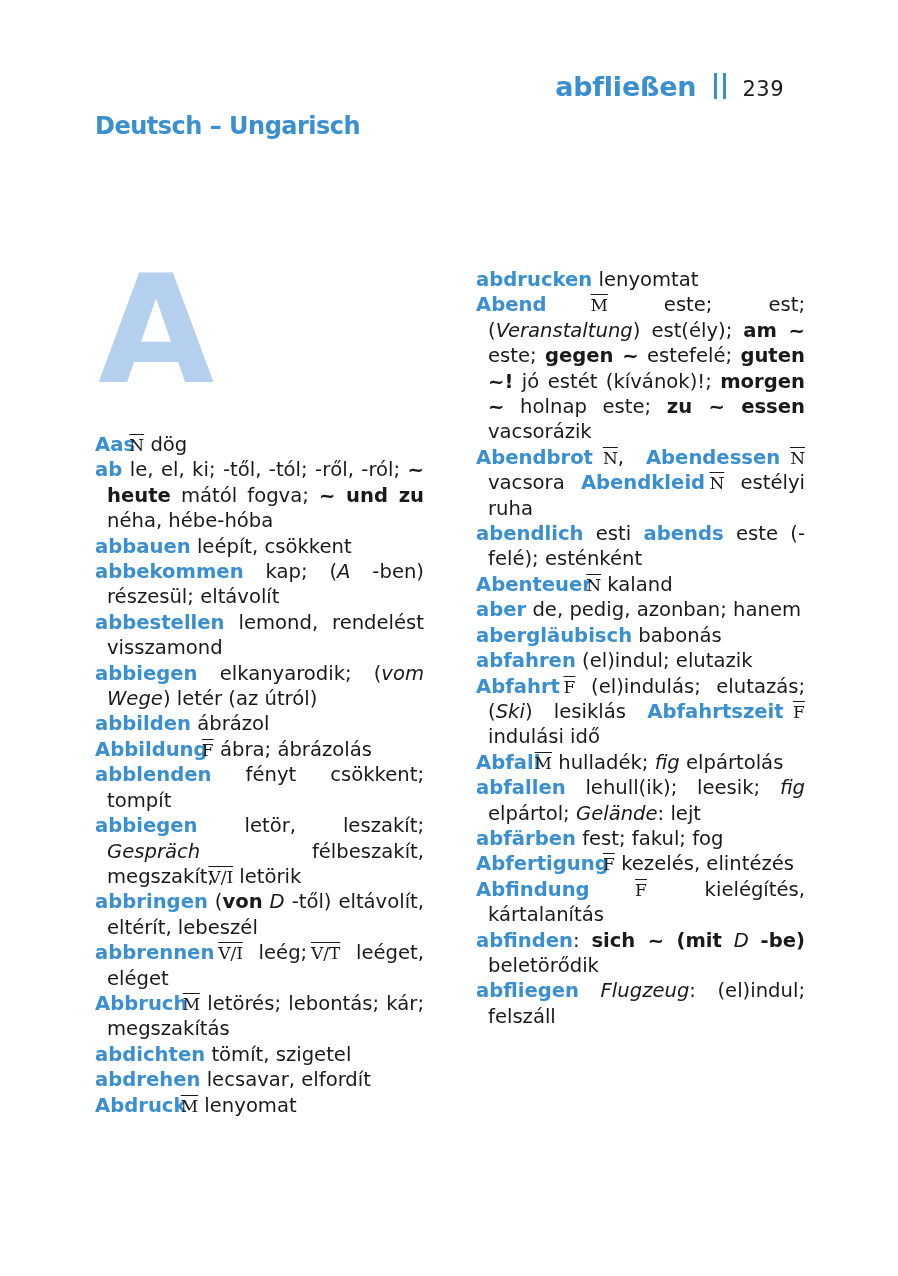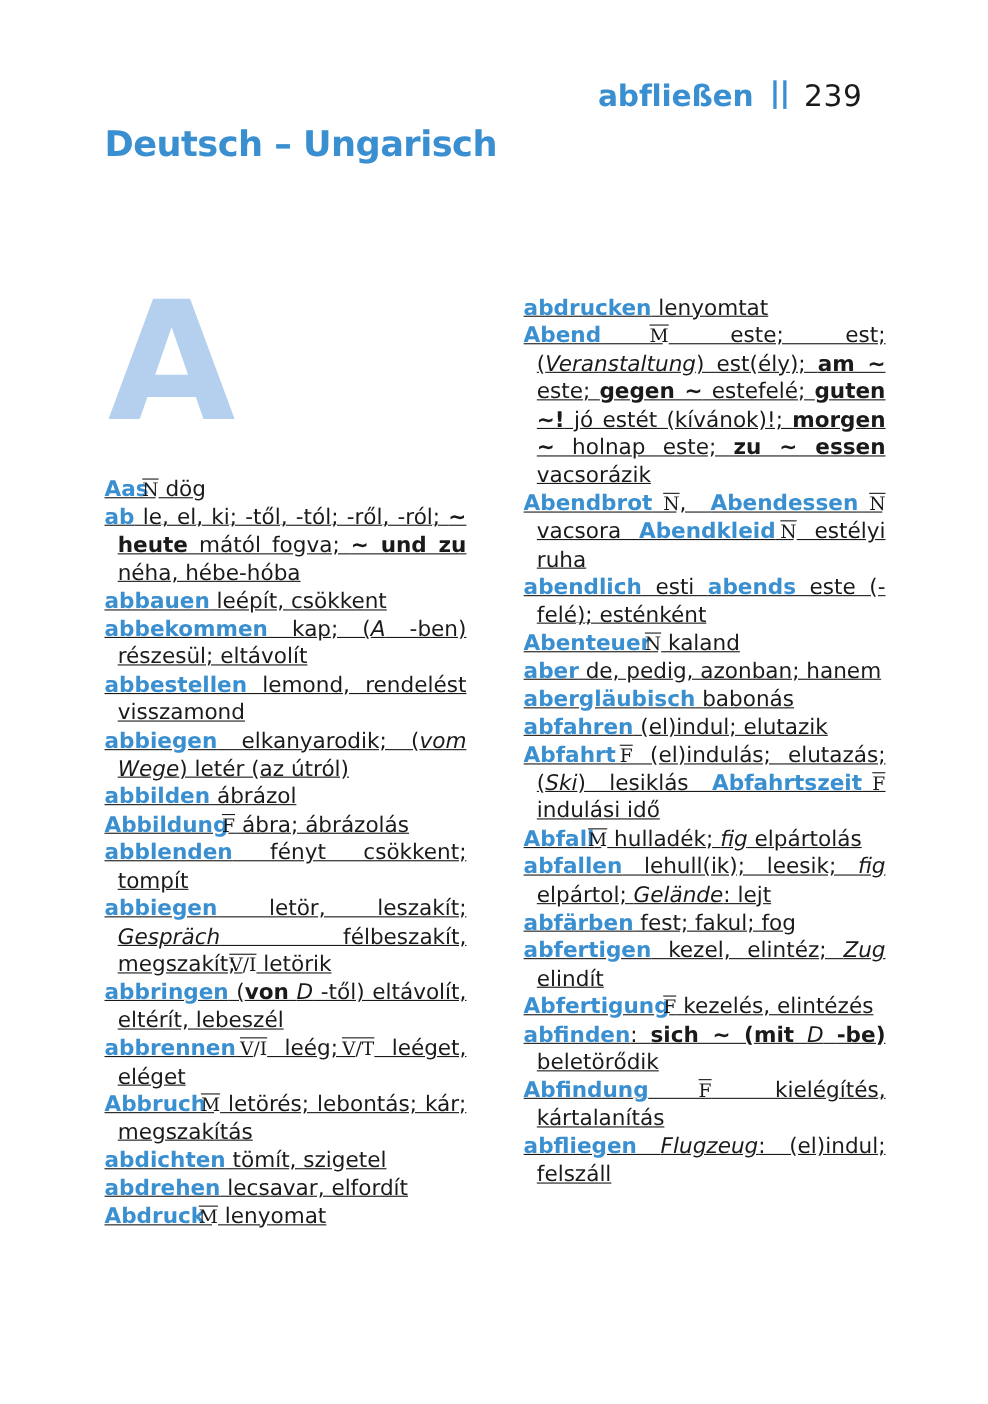--- a/index.html
+++ b/index.html
@@ -47,32 +47,32 @@
   .rh-rule2 {
     display: inline-block;
     width: 3px;
     height: 26px;
     background: #3a8fd0;
     margin: 0 16px 0 0;
     position: relative;
     top: 3px;
   }
   .rh-page {
-    font-size: 27px;
+    font-size: 21px;
     color: #1a1a1a;
     font-weight: normal;
     letter-spacing: 0.5px;
   }
 
   
   .section-title {
     position: absolute;
     top: 112px;
     left: 95px;
-    font-size: 32px;
+    font-size: 24px;
     font-weight: bold;
     color: #3a8fd0;
     letter-spacing: -0.5px;
     white-space: nowrap;
   }
 
   
   .letter-marker {
     position: absolute;
     top: 255px;
@@ -103,21 +103,20 @@
   .entry {
     font-size: 19.6px;
     line-height: 25.4px;
     text-align: justify;
     text-justify: inter-word;
     margin: 0 0 0 0;
     padding-left: 12px;
     text-indent: -12px;
     word-spacing: 0px;
     hyphens: manual;
-    text-decoration: underline;
   }
   .entry + .entry { margin-top: 0px; }
 
   .hw {
     color: #3a8fd0;
     font-weight: bold;
   }
   .gen {
     text-decoration: overline;
     font-size: 17px;
@@ -167,19 +166,18 @@
       <p class="entry"><span class="hw">Abendbrot</span> <span class="gen">N</span><span>, <span class="hw">Abendessen</span> <span class="gen">N</span> vacsora <span class="hw">Abendkleid</span> <span class="gen">N</span> estélyi ruha</span></p>
       <p class="entry"><span class="hw">abendlich</span><span> esti <span class="hw">abends</span> este (-felé); esténként</span></p>
       <p class="entry"><span class="hw">Abenteuer</span> <span class="gen">N</span><span> kaland</span></p>
       <p class="entry"><span class="hw">aber</span><span> de, pedig, azonban; hanem</span></p>
       <p class="entry"><span class="hw">abergläubisch</span><span> babonás</span></p>
       <p class="entry"><span class="hw">abfahren</span><span> (el)indul; elutazik</span></p>
       <p class="entry"><span class="hw">Abfahrt</span> <span class="gen">F</span><span> (el)indulás; elutazás; (<i>Ski</i>) lesiklás <span class="hw">Abfahrtszeit</span> <span class="gen">F</span> indulási idő</span></p>
       <p class="entry"><span class="hw">Abfall</span> <span class="gen">M</span><span> hulladék; <i>fig</i> elpártolás</span></p>
       <p class="entry"><span class="hw">abfallen</span><span> lehull(ik); leesik; <i>fig</i> elpártol; <i>Gelände</i>: lejt</span></p>
       <p class="entry"><span class="hw">abfärben</span><span> fest; fakul; fog</span></p>
-      <p class="entry"><span class="hw">abfertigen</span><span> kezel, elintéz; <i>Zug</i> elindít</span></p>
       <p class="entry"><span class="hw">Abfertigung</span> <span class="gen">F</span><span> kezelés, elintézés</span></p>
+      <p class="entry"><span class="hw">Abfindung</span> <span class="gen">F</span><span> kielégítés, kártalanítás</span></p>
       <p class="entry"><span class="hw">abfinden</span><span>: <b>sich ~ (mit</b> <i>D</i> <b>-be)</b> beletörődik</span></p>
-      <p class="entry"><span class="hw">Abfindung</span> <span class="gen">F</span><span> kielégítés, kártalanítás</span></p>
       <p class="entry"><span class="hw">abfliegen</span><span> <i>Flugzeug</i>: (el)indul; felszáll</span></p>
     </div>
 </div>
 
 </body></html>

